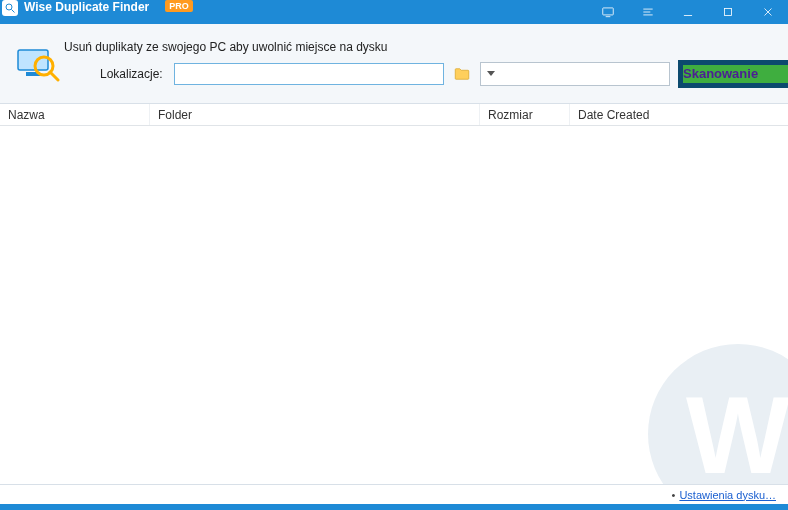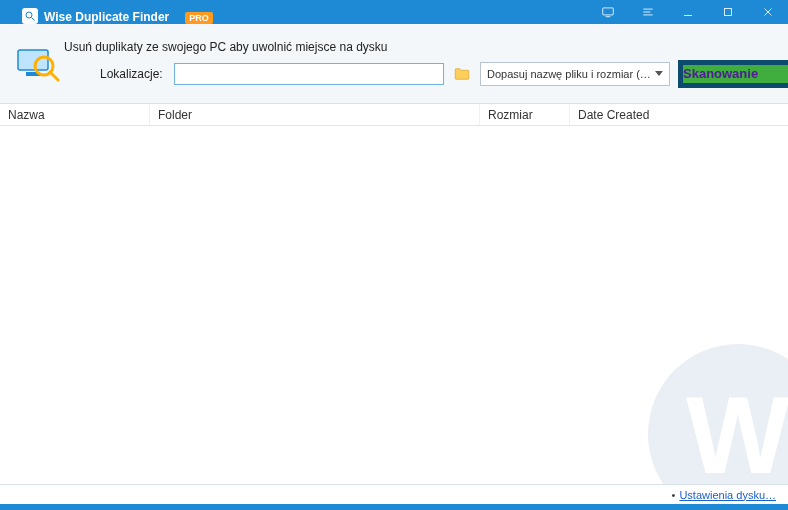--- a/index.html
+++ b/index.html
@@ -2,24 +2,24 @@
 <html><head>
 <meta charset="utf-8">
 <style>
   * { box-sizing: border-box; margin: 0; padding: 0; font-family: "Segoe UI", Tahoma, sans-serif; }
   html, body { width: 788px; height: 510px; overflow: hidden; background: #fff; }
 
   .titlebar {
     height: 24px;
     background: #1e8ad6;
     display: flex;
-    align-items: flex-end;
+    align-items: flex-start;
     color: #fff;
     font-size: 12px;
-    padding-left: 22px;
+    padding-left: 2px;
     position: relative;
   }
   .titlebar .app-icon {
     width: 16px; height: 16px; margin-right: 6px;
     background: #fff; border-radius: 3px;
     display: flex; align-items: center; justify-content: center;
   }
   .titlebar .app-icon svg { width: 12px; height: 12px; }
   .titlebar .title { font-weight: 600; }
   .pro-badge {
@@ -187,21 +187,20 @@
     <div class="headline">Usuń duplikaty ze swojego PC aby uwolnić miejsce na dysku</div>
     <div class="row2">
       <div class="loc-label">Lokalizacje:</div>
       <input class="loc-input" type="text" value="" style="">
       <div class="folder-btn">
         <svg viewBox="0 0 24 24" width="18" height="18">
             <path d="M3 6a1 1 0 0 1 1-1h5l2 2h9a1 1 0 0 1 1 1v10a1 1 0 0 1-1 1H4a1 1 0 0 1-1-1V6z" fill="#ffcf5c" stroke="#d9a52a" stroke-width="1"></path>
           </svg>
       </div>
       <div class="match-select">
-        <span>Dopasuj nazwę pliku i rozmiar (…</span>
         <span class="caret"></span>
       </div>
       <div class="scan-btn">
         <span>Skanowanie</span>
       </div>
     </div>
   </div>
 </div>
 
 <div class="col-headers">

